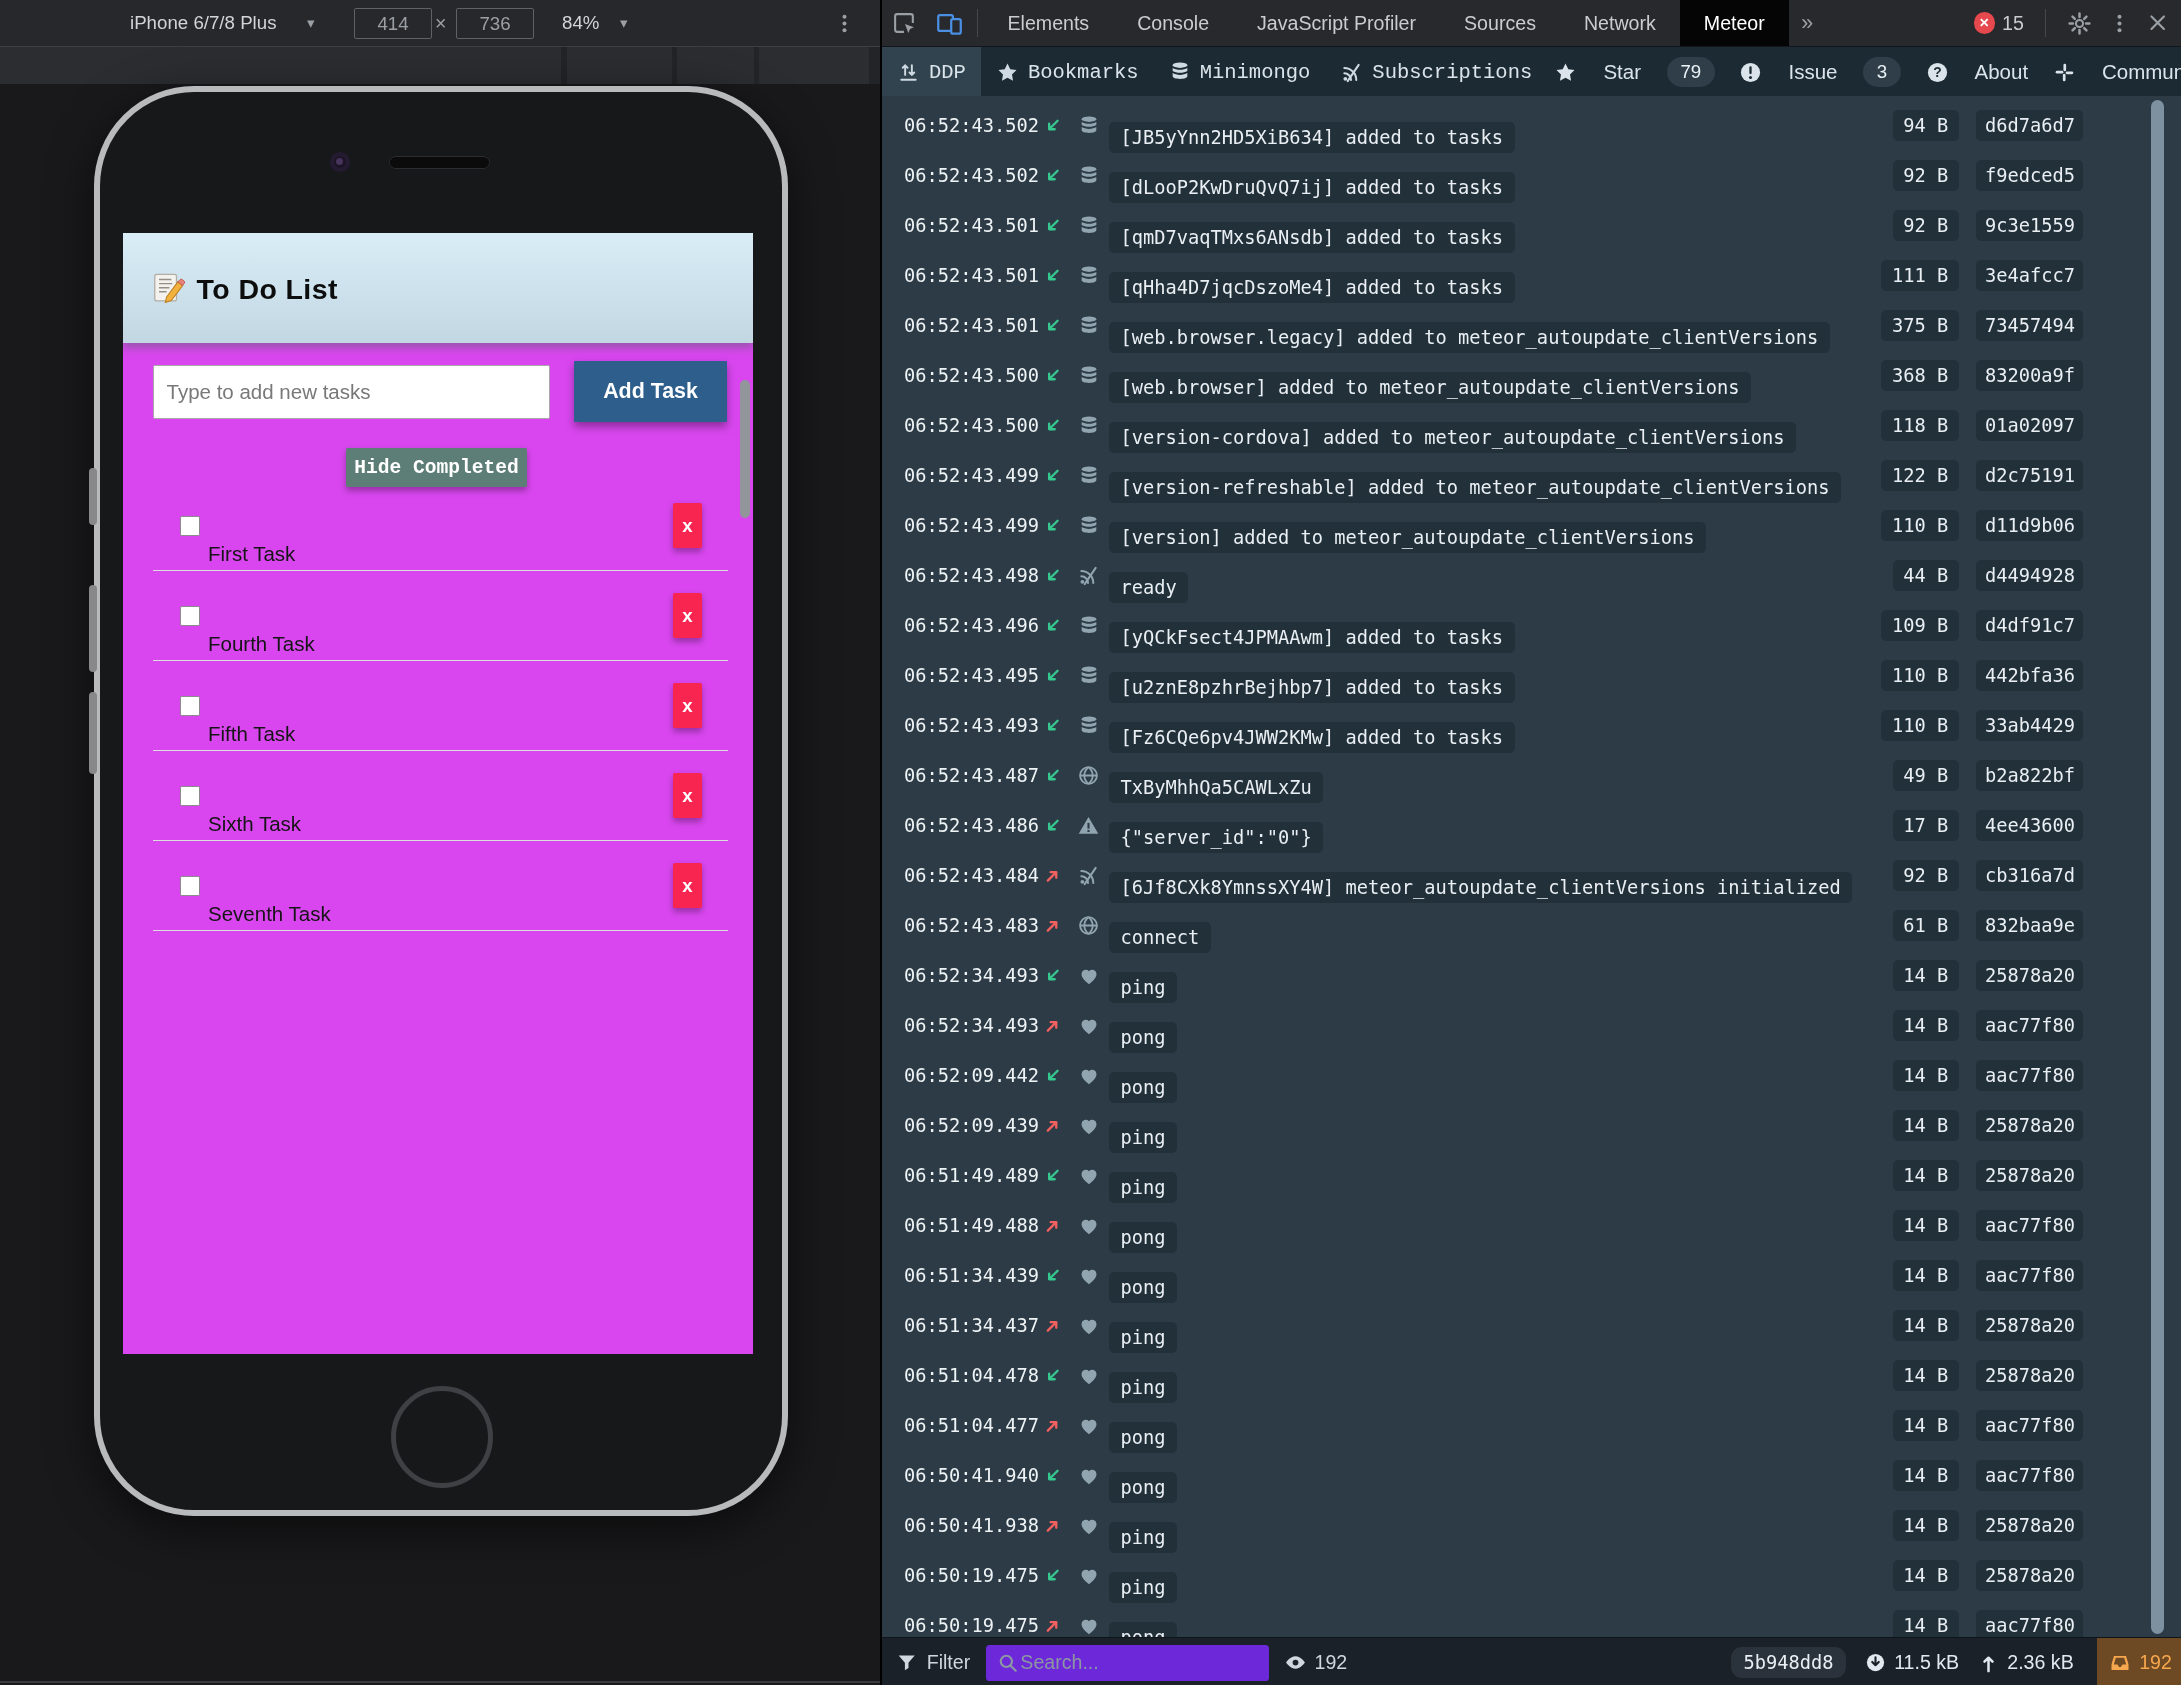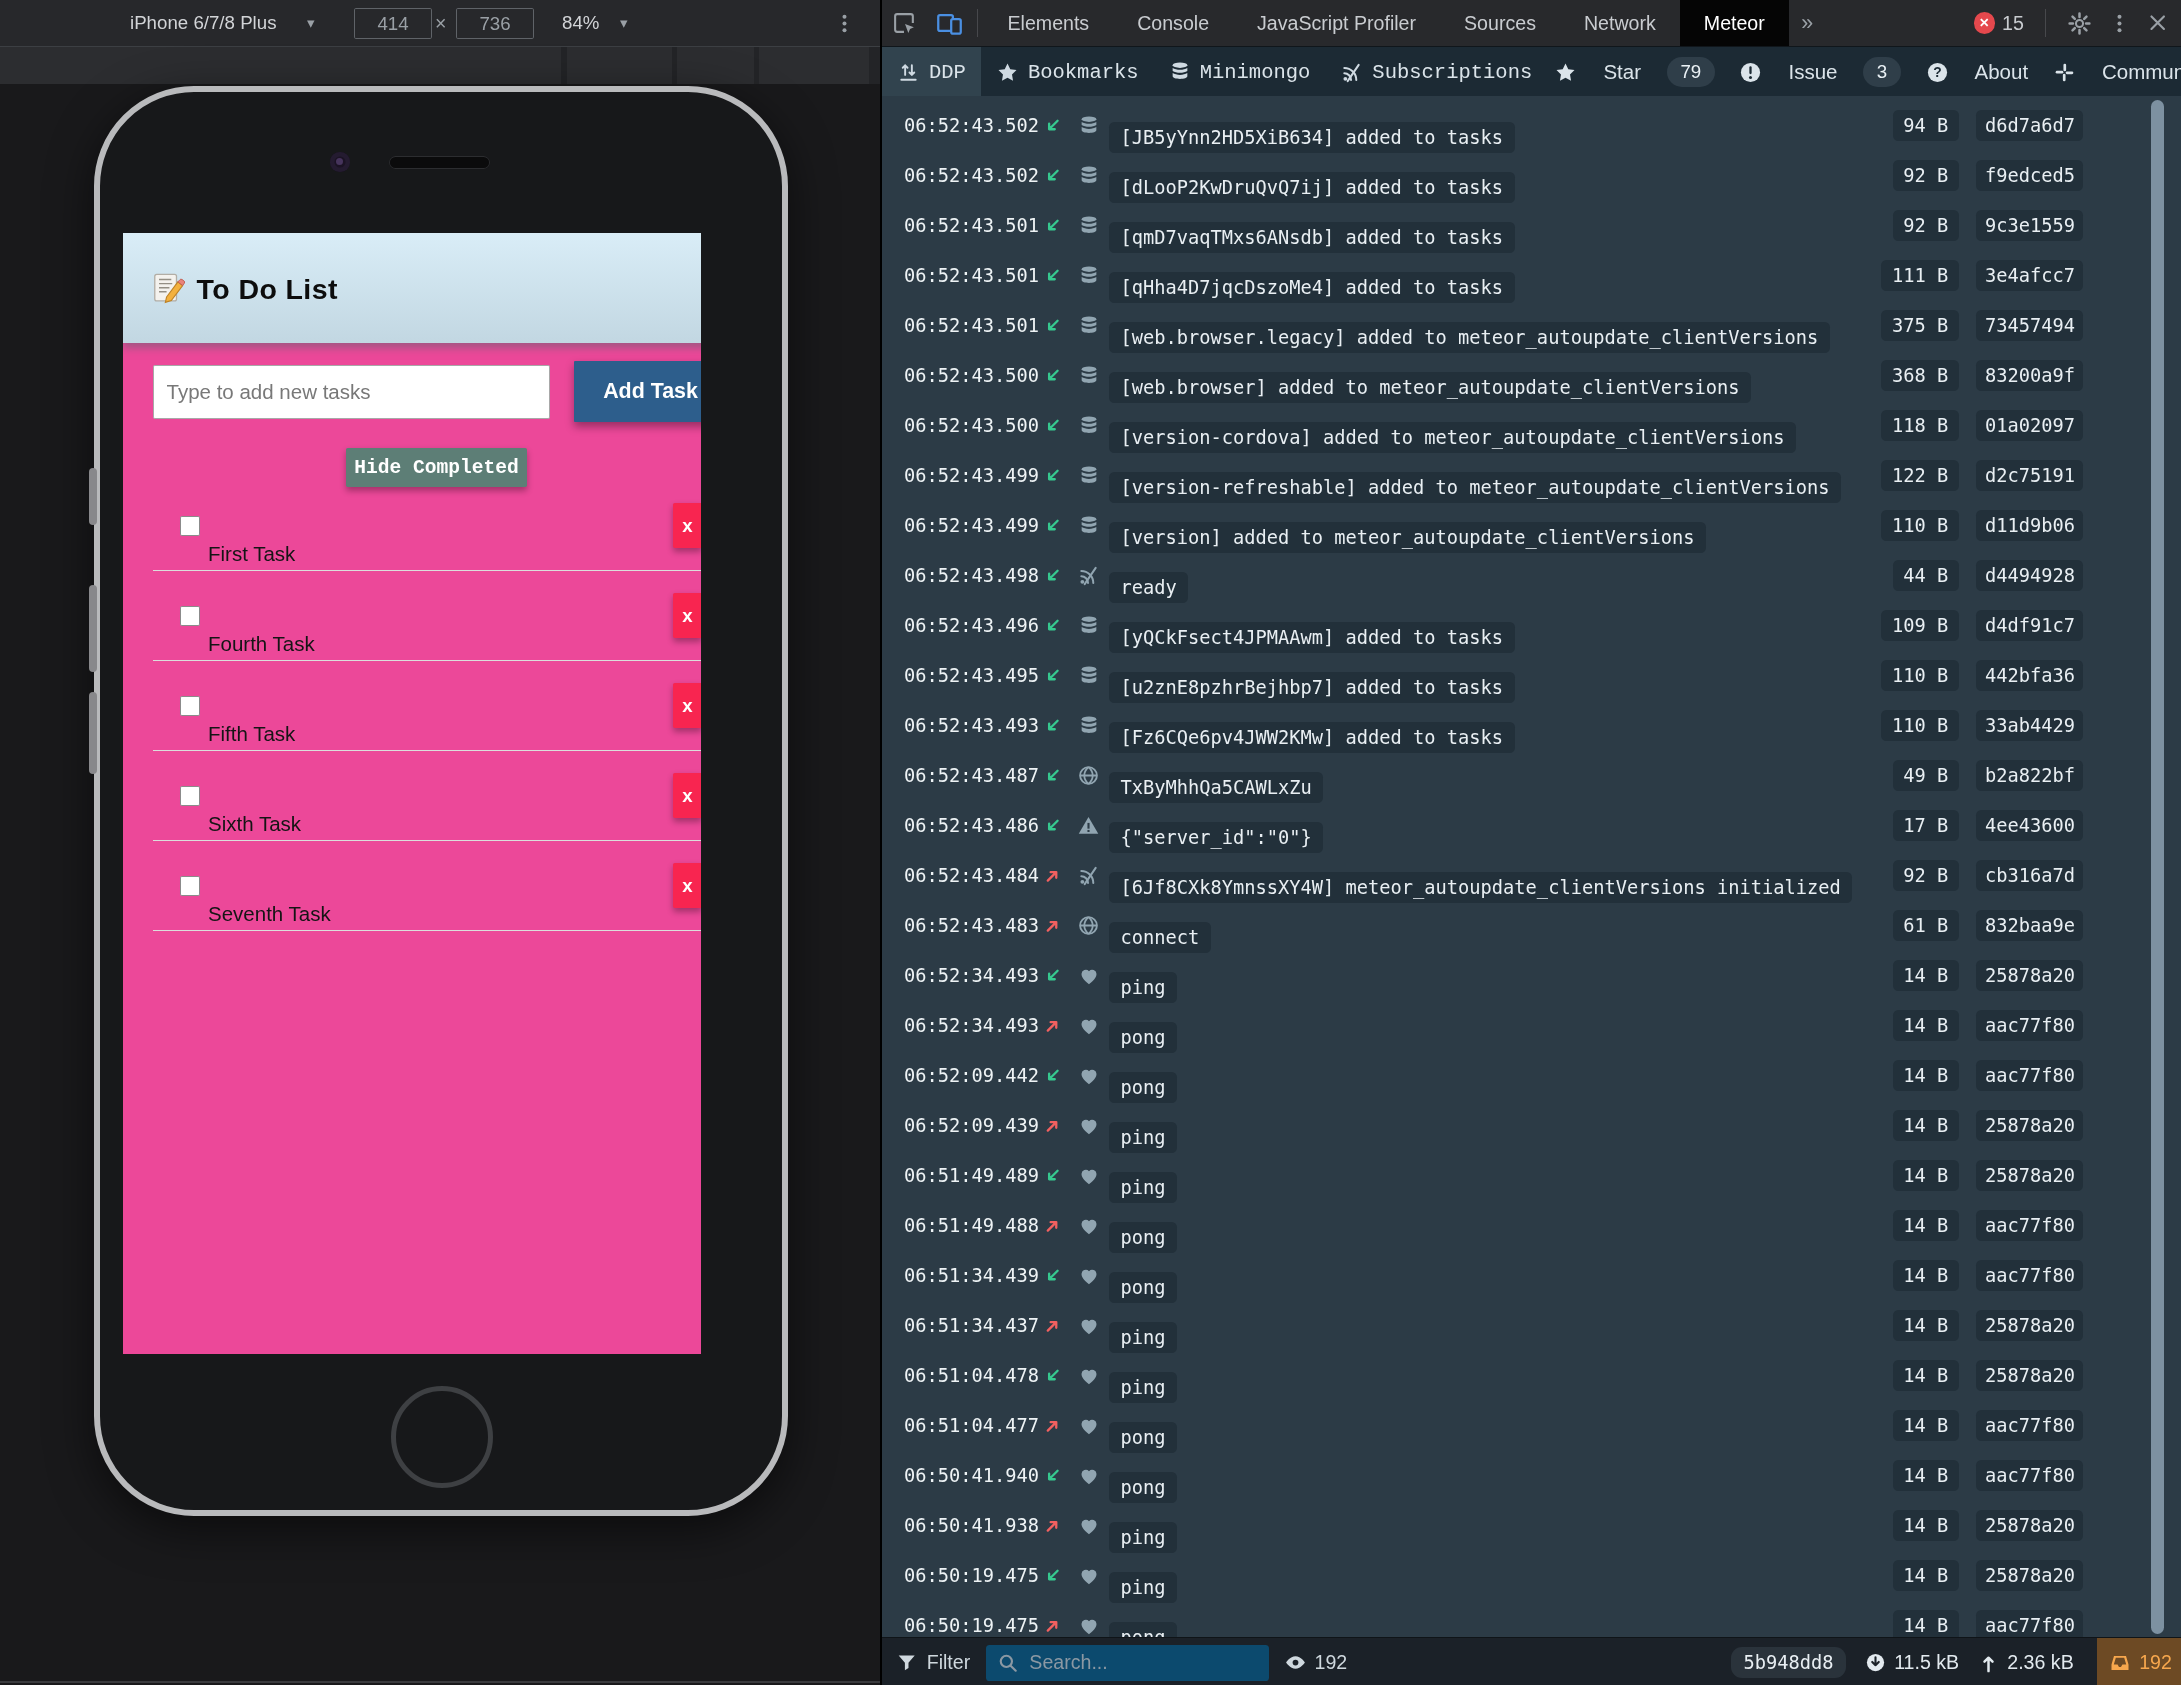--- a/index.html
+++ b/index.html
@@ -28,21 +28,21 @@
          background:#17181a;border:6.2px solid #b9babc;border-radius:100px;
          box-shadow:0 12.5px 45px rgba(0,0,0,.55);}
   .side-btn{position:absolute;left:-10.7px;width:8px;border-radius:4.5px;background:#88888b;}
   .camera{position:absolute;left:230px;top:60px;width:19.6px;height:19.6px;border-radius:50%;
           background:#1b1324;box-shadow:inset 0 0 0 4.5px #241b30;}
   .camera i{position:absolute;left:6.2px;top:6.2px;width:7.1px;height:7.1px;border-radius:50%;background:#46345c;}
   .speaker{position:absolute;left:289px;top:64px;width:101px;height:13.4px;border-radius:7.1px;
            background:#0b0b0c;box-shadow:inset 0 0 0 0.9px #2c2d30;}
   .home-ring{position:absolute;left:291px;top:1294px;width:102px;height:102px;border-radius:50%;
              border:5.3px solid #3e4043;box-sizing:border-box;}
-  .screen{position:absolute;left:23px;top:141px;width:578px;height:1121px;background:#ec4899;overflow:hidden;}
+  .screen{position:absolute;left:23px;top:141px;width:630px;height:1121px;background:#d946ef;overflow:hidden;}
 
   
   .app-header{position:absolute;left:0;top:0;width:630px;height:110px;
               background:linear-gradient(#d9edf7,#c2d7e2);
               box-shadow:0 4.5px 8px rgba(90,100,110,.5);}
   .app-title{position:absolute;left:28px;top:39px;display:flex;align-items:center;gap:11.6px;}
   .app-title .t{font-size:28.5px;font-weight:bold;color:#0d0d0d;letter-spacing:0.4px;}
   .task-input{position:absolute;left:30px;top:132px;width:397px;height:54px;box-sizing:border-box;
               border:1.8px solid #a8a8a8;border-radius:1.8px;font-size:20.5px;color:#333;padding:0 12.5px;outline:none;
               font-family:"Liberation Sans",sans-serif;}
@@ -95,21 +95,21 @@
   .ricon{width:41px;display:flex;justify-content:center;color:#91a5b1;}
   .chip{background:#22303a;border-radius:5.3px;padding:5.3px 11.6px;font-size:18.7px;color:#e9eff3;white-space:nowrap;margin-top:24px;}
   .lspace{flex:1;}
   .szpill{background:#22303a;border-radius:5.3px;padding:5.3px 10.7px;font-size:18.7px;color:#e9eff3;margin-right:17px;white-space:nowrap;}
   .hashpill{background:#22303a;border-radius:5.3px;padding:5.3px 9px;font-size:18.7px;color:#e9eff3;width:89px;text-align:center;}
   .vscroll{position:absolute;right:18.7px;top:3.6px;width:13.4px;height:1534px;border-radius:7.1px;background:#7d91a1;}
 
   .bottombar{position:absolute;left:0;top:1637px;width:100%;height:49px;background:#1b2128;border-top:0.9px solid #0f1418;
              display:flex;align-items:center;color:#cfd8de;font-size:19.6px;}
   .filter-btn{display:flex;align-items:center;gap:9px;padding:0 16px 0 14.3px;height:100%;}
-  .searchbox{display:flex;align-items:center;gap:9px;background:#0c4a6e;border-radius:3.6px;height:36px;width:283px;
+  .searchbox{display:flex;align-items:center;background:#6d28d9;border-radius:3.6px;height:36px;width:283px;
              padding:0 10.7px;box-sizing:border-box;color:#8b98a3;}
   .searchbox input{background:transparent;border:none;outline:none;color:#aab6c0;font-size:19.6px;width:196px;
                    font-family:"Liberation Sans",sans-serif;}
   .searchbox input::placeholder{color:#8b98a3;}
   .eyecount{display:flex;align-items:center;gap:8px;margin-left:14.3px;}
   .bb-right{margin-left:auto;display:flex;align-items:center;gap:18px;}
   .hashchip{background:#2a333b;border-radius:11px;padding:5.3px 12.5px;font-size:18.7px;color:#e9eff3;}
   .kbstat{display:flex;align-items:center;gap:7.1px;color:#e3eaef;}
   .orange-block{width:86px;height:49px;background:#6d4a24;display:flex;align-items:center;justify-content:center;
                 gap:7.1px;color:#f7a74d;font-size:19.6px;margin-left:5.3px;}

